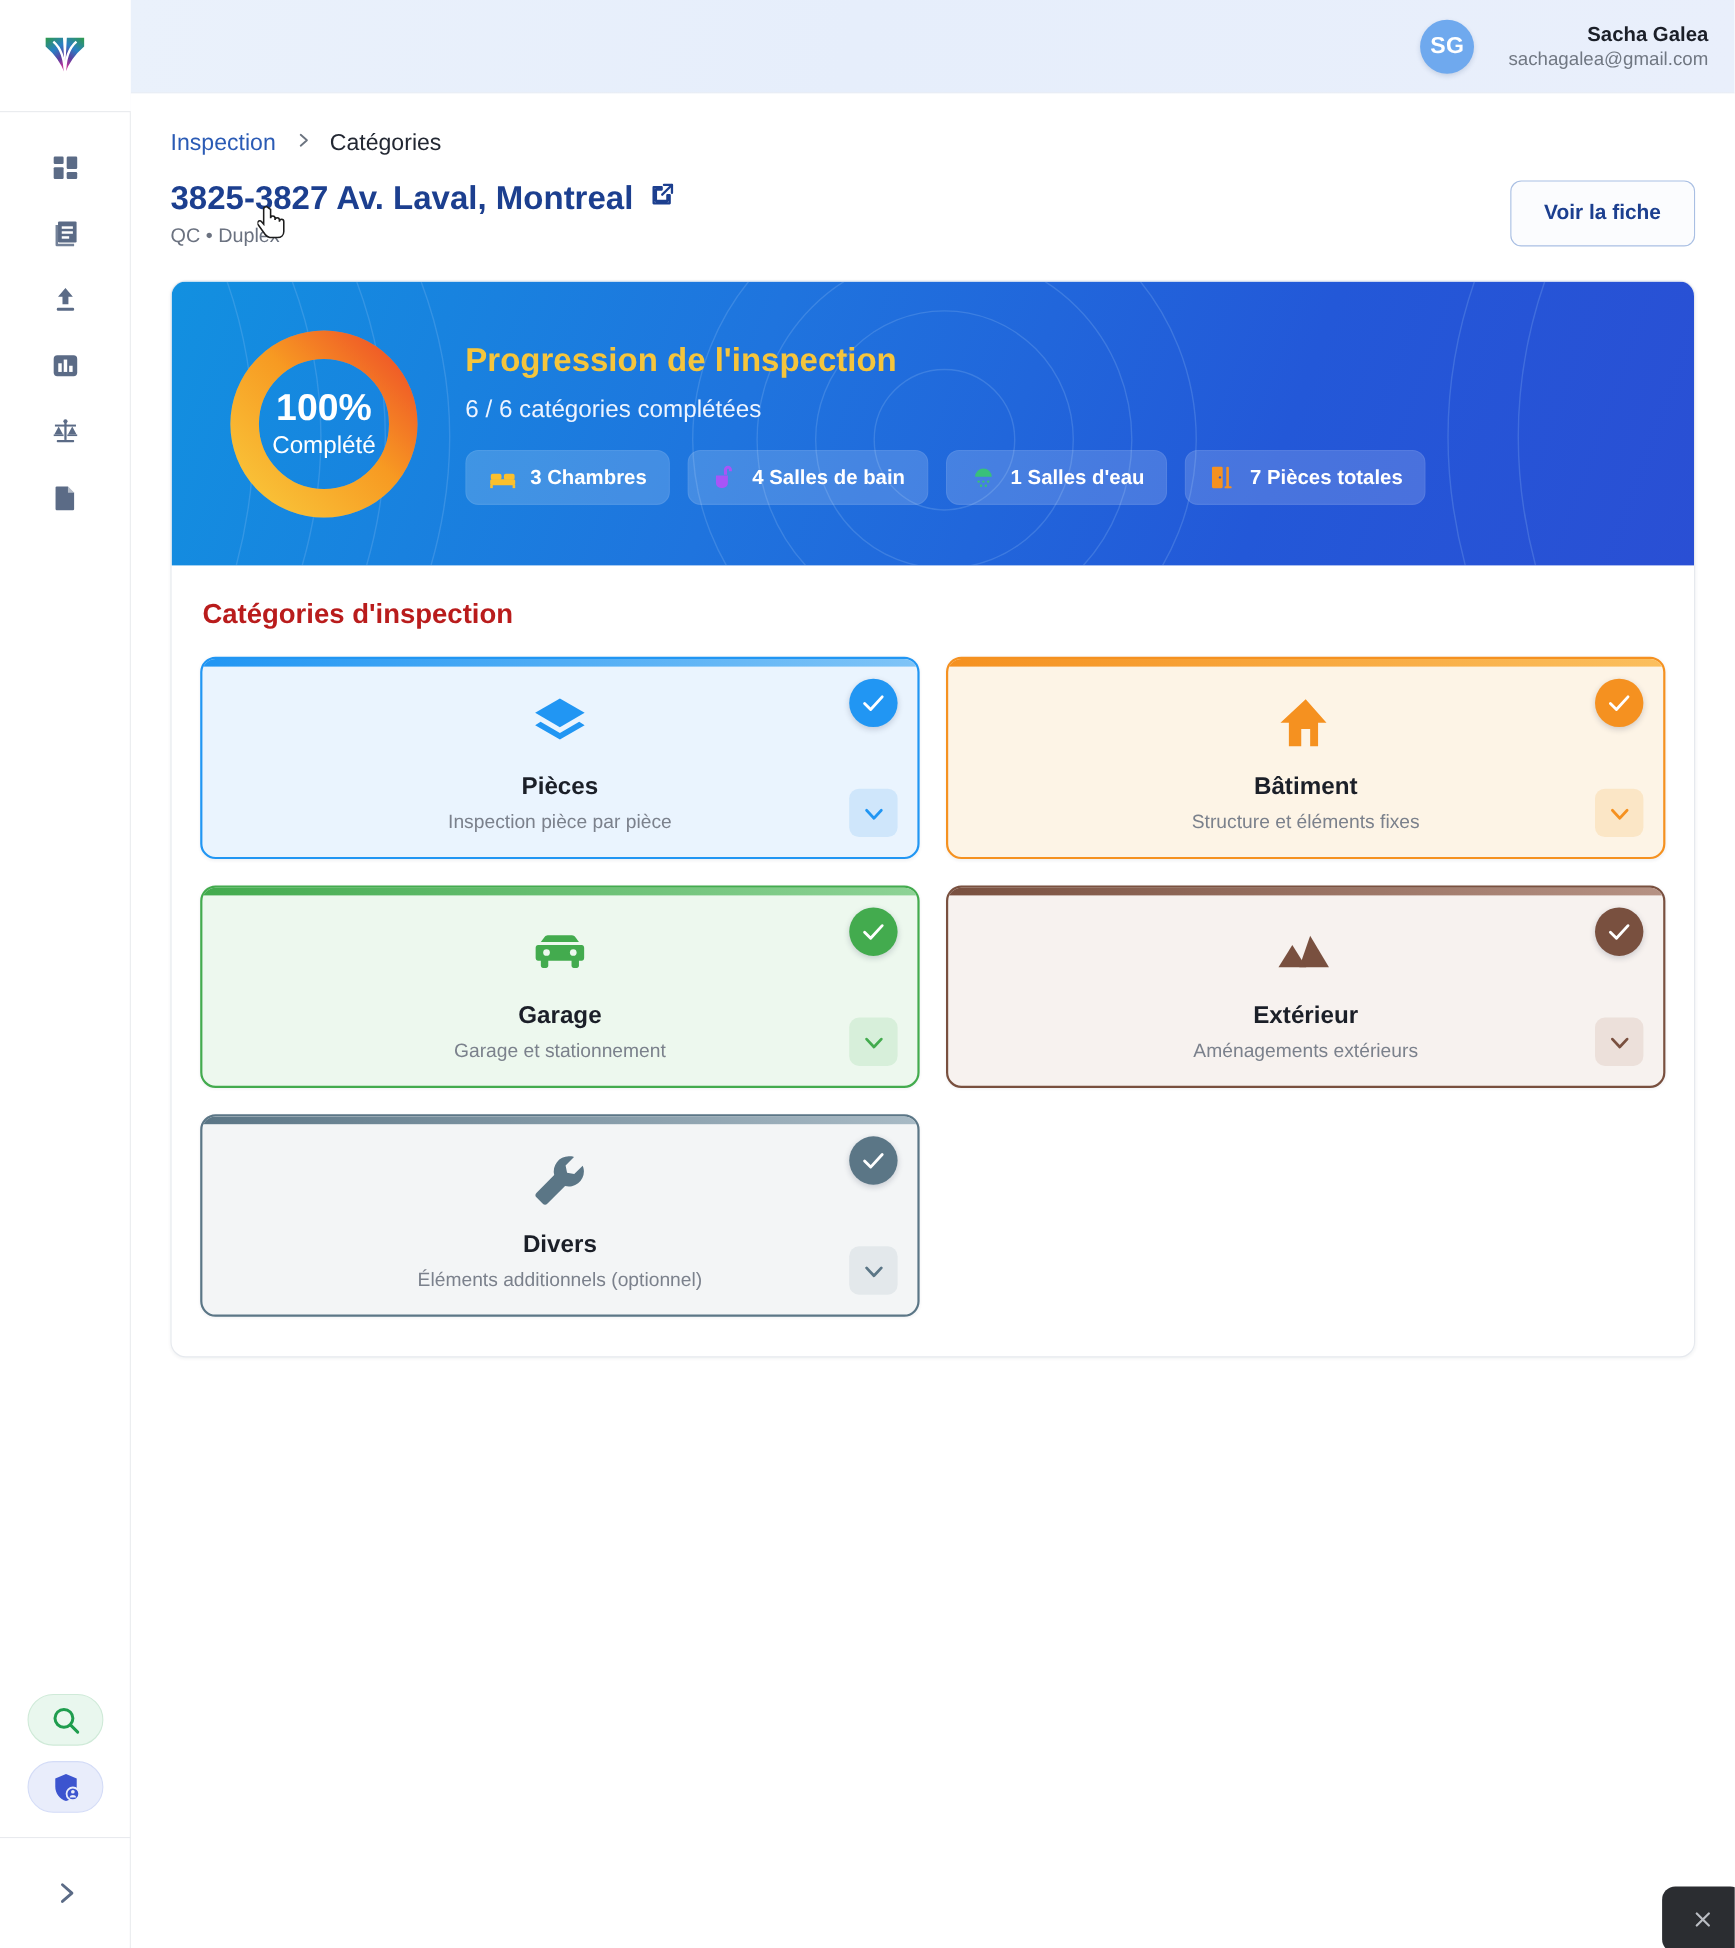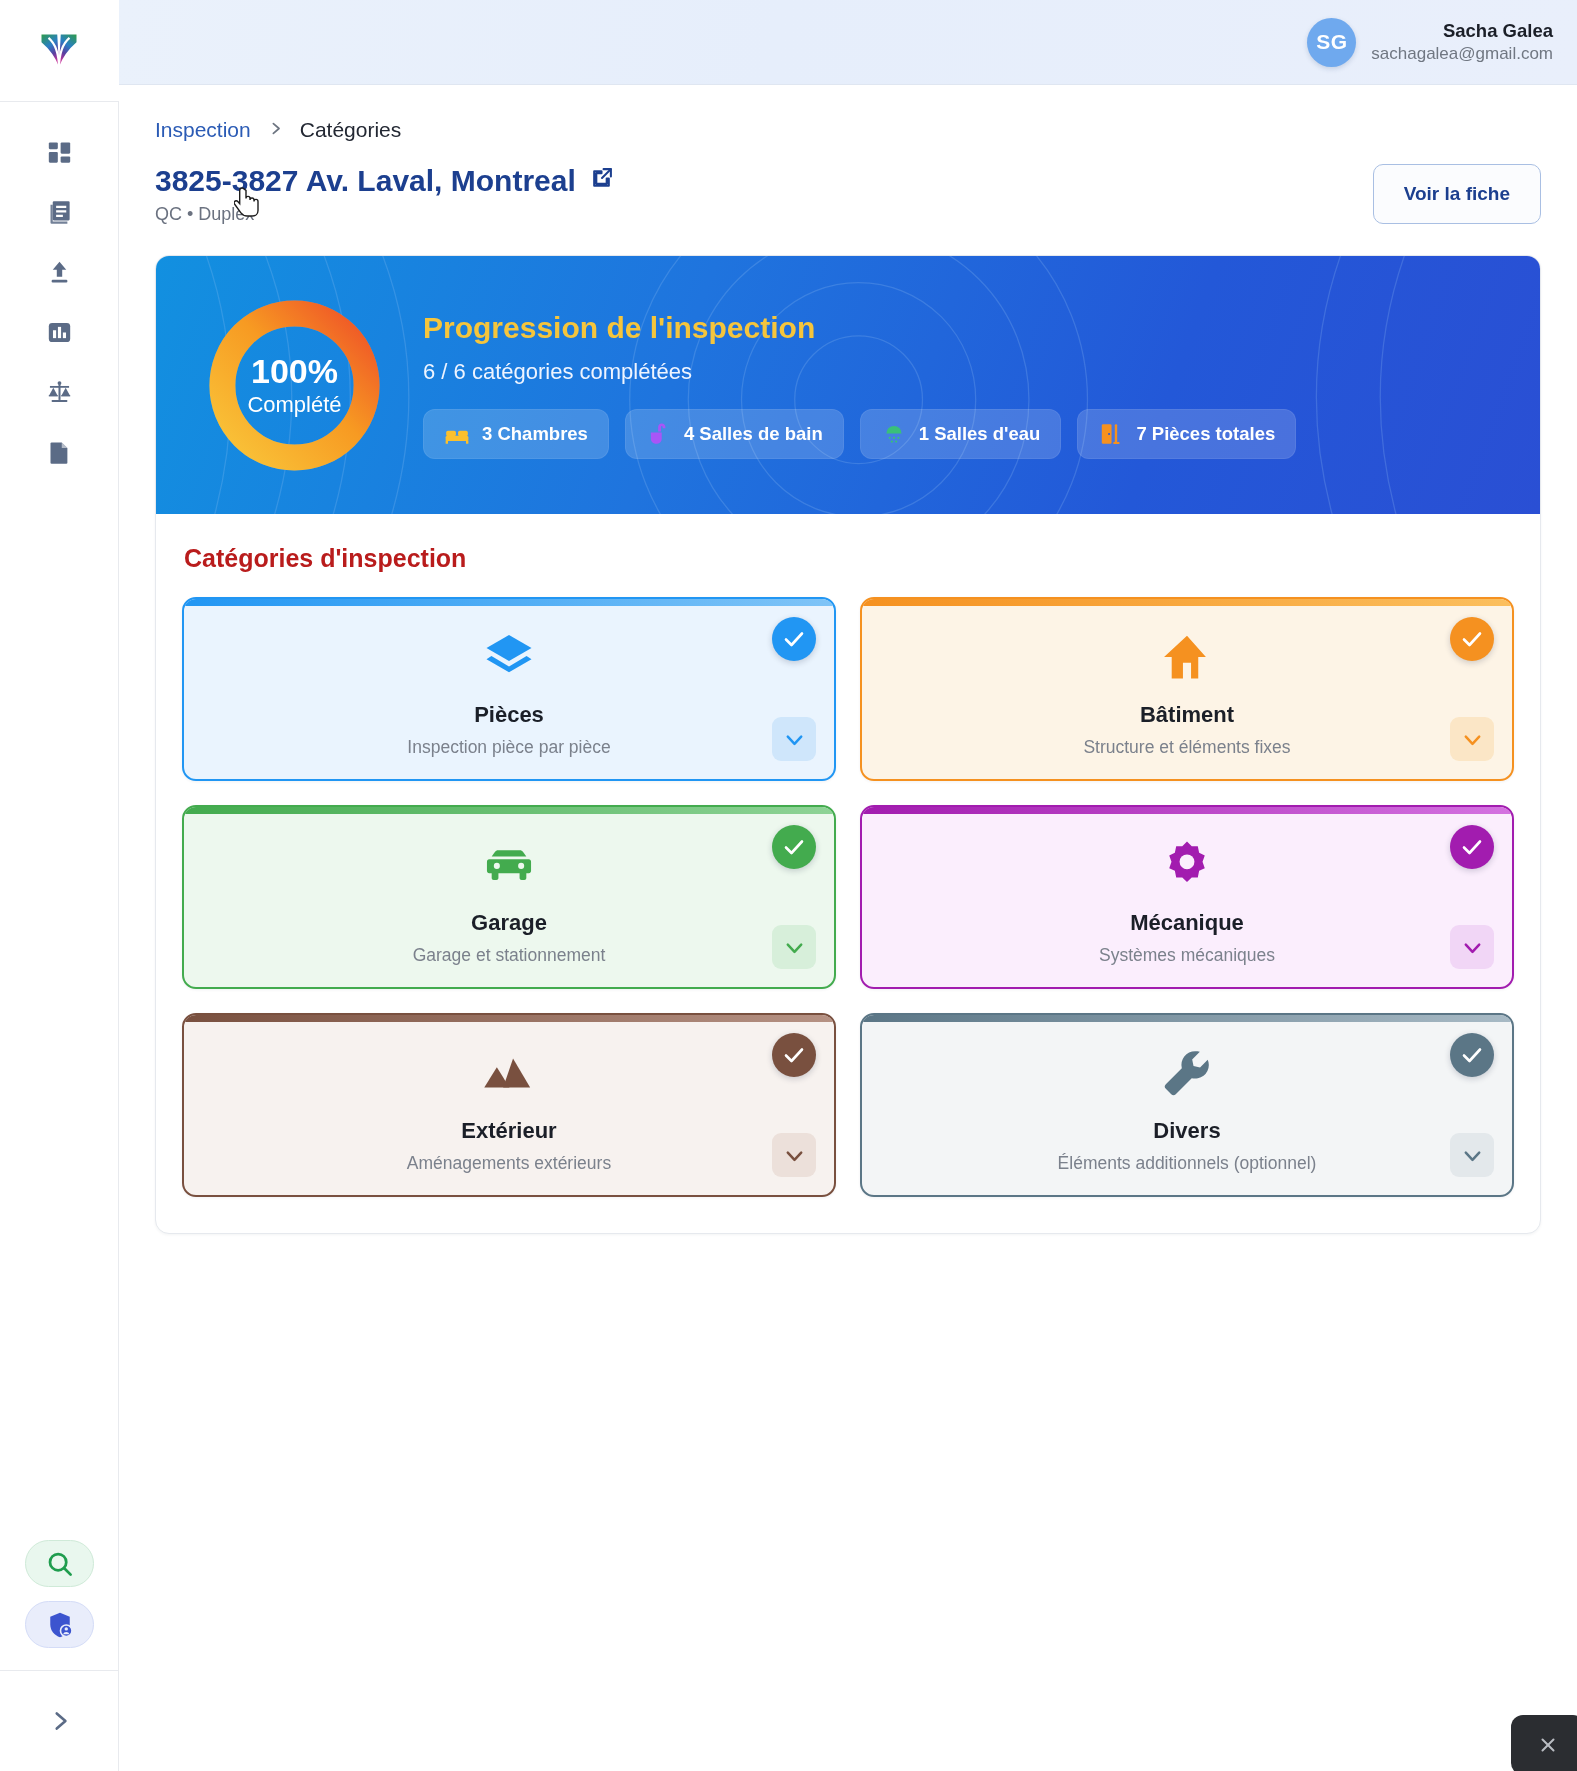--- a/index.html
+++ b/index.html
@@ -69,21 +69,21 @@
     padding-right: 24px;
   }
   .user-box { display: flex; align-items: center; gap: 15px; cursor: pointer; }
   .avatar {
     width: 49px; height: 49px; border-radius: 50%;
     background: #6fa9ee; color: #fff;
     display: flex; align-items: center; justify-content: center;
     font-size: 21px; font-weight: 700; letter-spacing: .5px;
     box-shadow: 0 2px 5px rgba(40,70,120,.18);
   }
-  .user-meta { text-align: right; line-height: 1.25; }
+  .user-meta { text-align: right; line-height: 1.25; margin-left: 16px; }
   .user-name { font-size: 18.5px; font-weight: 700; color: #1b1f28; }
   .user-email { font-size: 17px; color: #707782; margin-top: 1px; }
 
   .content { padding: 33px 36px 0 36px; background: #fff; flex: 1 1 auto; }
 
   
   .breadcrumb { display: flex; align-items: center; gap: 16px; font-size: 21px; margin-bottom: 22px; }
   .bc-link { color: #2b5bb5; cursor: pointer; }
   .bc-sep svg { width: 17px; height: 17px; stroke: #6c7480; stroke-width: 2.4; fill: none; }
   .bc-current { color: #232833; }
@@ -511,43 +511,20 @@
                     <polyline points="4,12.5 9.5,18 20,6.5"></polyline>
                   </svg>
               </div>
               <div class="cat-chevron">
                 <svg viewBox="0 0 24 24" stroke-linecap="round" stroke-linejoin="round">
                     <polyline points="5,9 12,16.5 19,9"></polyline>
                   </svg>
               </div>
             </div>
 
-            <div class="cat-card" style="--c:#a21caf;--c2:#d472e0;--bg:#fbeefd;--chev:#f1d6f6;">
-              <div class="cat-accent"></div>
-              <div class="cat-body">
-                <div class="cat-icon">
-                  <svg viewBox="0 0 24 24">
-                    <path d="M12 1.6l2.1 2.1h2.7l.6 2.9 2.5 1.2-1 2.8 1 2.8-2.5 1.2-.6 2.9h-2.7L12 19.6l-2.1-2.1H7.2l-.6-2.9-2.5-1.2 1-2.8-1-2.8L6.6 6.6l.6-2.9h2.7z"></path>
-                    <circle cx="12" cy="10.6" r="3.3" fill="#fbeefd"></circle>
-                  </svg>
-                </div>
-                <div class="cat-name">Mécanique</div>
-                <div class="cat-desc">Systèmes mécaniques</div>
-              </div>
-              <div class="cat-check">
-                <svg viewBox="0 0 24 24" stroke-linecap="round" stroke-linejoin="round">
-                    <polyline points="4,12.5 9.5,18 20,6.5"></polyline>
-                  </svg>
-              </div>
-              <div class="cat-chevron">
-                <svg viewBox="0 0 24 24" stroke-linecap="round" stroke-linejoin="round">
-                    <polyline points="5,9 12,16.5 19,9"></polyline>
-                  </svg>
-              </div>
-            </div>
 
             <div class="cat-card" style="--c:#79503f;--c2:#b69284;--bg:#f7f2ef;--chev:#ece0da;">
               <div class="cat-accent"></div>
               <div class="cat-body">
                 <div class="cat-icon">
                   <svg viewBox="0 0 24 24">
                     <path d="M13.8 5.6l7.6 12.8H9.4z"></path>
                     <path d="M6.6 9.4l5.6 9H1z"></path>
                   </svg>
                 </div>

